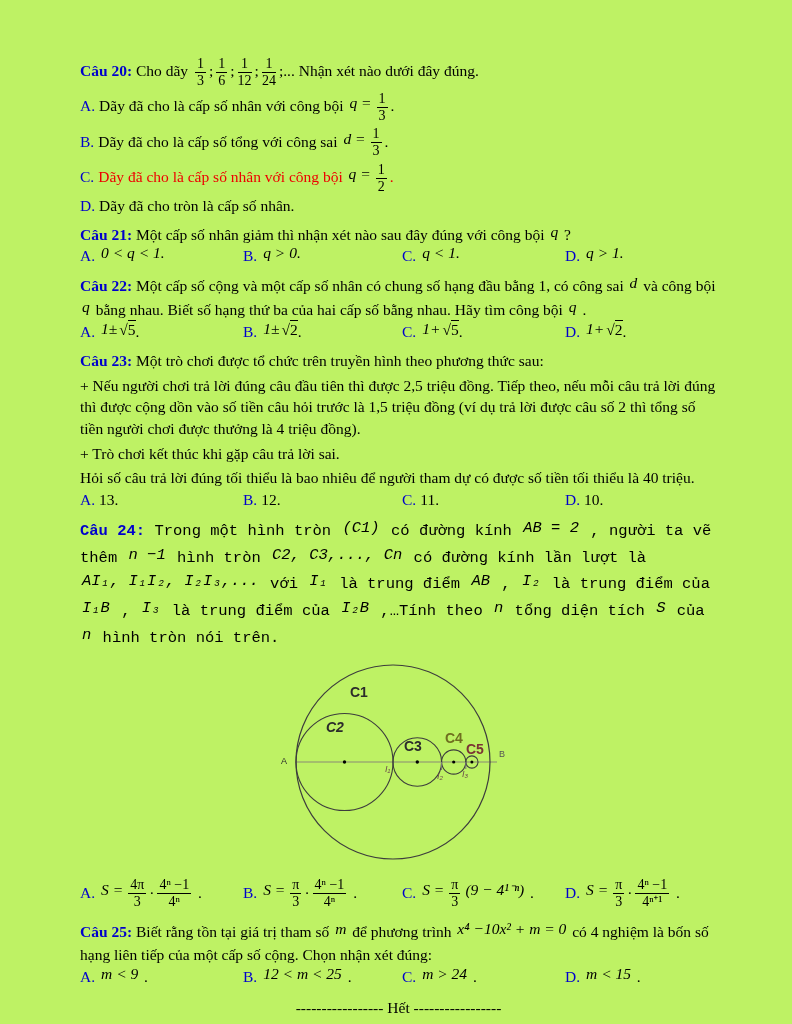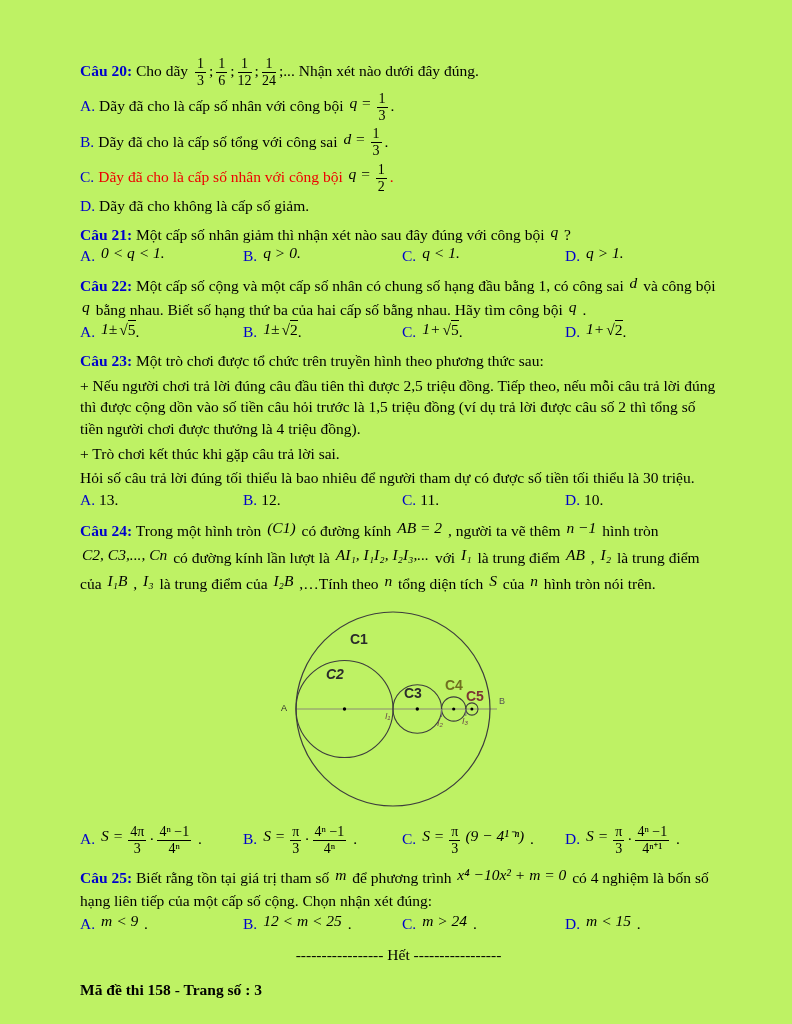--- a/index.html
+++ b/index.html
@@ -26,21 +26,21 @@
   .sqrt .sqrt-sign { font-style:normal; }
   .sqrt .sqrt-rad  { border-top:1px solid #000; font-style:normal; }
 
   .opt-letter { color:#0000cc; padding-right:4px; }
   .option { white-space:nowrap; }
   .opt-stack .option { white-space:normal; margin:2px 0; }
   .opt-row { display:grid; grid-template-columns:163px 159px 163px 1fr; align-items:center; margin:2px 0; }
 
   .q-block { margin-bottom:9px; }
   .para { margin:3px 0; line-height:1.4; }
-  .rich  { line-height:1.72; }
+  .rich  { line-height:1.72;font-family:Liberation Mono, monospace; }
   .rich15{ line-height:1.5; }
 
   
   .figure { position:relative; width:242px; height:212px; margin:8px 0 6px 198px; }
   .fig-label {
     position:absolute; font-family:"Liberation Sans", sans-serif;
     font-weight:bold; font-size:14px; color:#2b2b2b; line-height:1;
   }
   .fig-label.small { font-size:9px; font-weight:normal; }
   .fig-c4 { color:#6f6f1f; }
@@ -56,21 +56,21 @@
 
 <div class="page">
   <div class="content">
 
     <div class="q-block">
       <p class="q-title"><span class="q-label">Câu 20:</span> <span class="q-text"><span class="seg-t">Cho dãy </span><span class="frac"><span class="num">1</span><span class="den">3</span></span><span class="seg-t">;</span><span class="frac"><span class="num">1</span><span class="den">6</span></span><span class="seg-t">;</span><span class="frac"><span class="num">1</span><span class="den">12</span></span><span class="seg-t">;</span><span class="frac"><span class="num">1</span><span class="den">24</span></span><span class="seg-t">;...  Nhận xét nào dưới đây đúng.</span></span></p>
       <div class="opt-stack">
         <div class="option"><span class="opt-letter">A.</span><span class="opt-body"><span class="seg-t">Dãy đã cho là cấp số nhân với công bội </span><span class="seg-m">q =</span><span class="frac"><span class="num">1</span><span class="den">3</span></span><span class="seg-t">.</span></span></div>
         <div class="option"><span class="opt-letter">B.</span><span class="opt-body"><span class="seg-t">Dãy đã cho là cấp số tổng với công sai </span><span class="seg-m">d =</span><span class="frac"><span class="num">1</span><span class="den">3</span></span><span class="seg-t">.</span></span></div>
         <div class="option"><span class="opt-letter">C.</span><span class="opt-body red-correct"><span class="seg-t">Dãy đã cho là cấp số nhân với công bội </span><span class="seg-m">q =</span><span class="frac"><span class="num">1</span><span class="den">2</span></span><span class="seg-t">.</span></span></div>
-        <div class="option"><span class="opt-letter">D.</span><span class="opt-body"><span class="seg-t">Dãy đã cho không là cấp số giảm.</span></span></div>
+        <div class="option"><span class="opt-letter">D.</span><span class="opt-body"><span class="seg-t">Dãy đã cho tròn là cấp số nhân.</span></span></div>
       </div>
     </div>
 
     <div class="q-block">
       <p class="q-title"><span class="q-label">Câu 21:</span> <span class="q-text"><span class="seg-t">Một cấp số nhân giảm thì nhận xét nào sau đây đúng với công bội </span><span class="seg-m">q</span><span class="seg-t"> ?</span></span></p>
       <div class="opt-row">
         <div class="option"><span class="opt-letter">A.</span><span><span class="seg-m">0 &lt; q &lt; 1.</span></span></div>
         <div class="option"><span class="opt-letter">B.</span><span><span class="seg-m">q &gt; 0.</span></span></div>
         <div class="option"><span class="opt-letter">C.</span><span><span class="seg-m">q &lt; 1.</span></span></div>
         <div class="option"><span class="opt-letter">D.</span><span><span class="seg-m">q &gt; 1.</span></span></div>
@@ -84,21 +84,21 @@
         <div class="option"><span class="opt-letter">B.</span><span><span class="seg-m">1±</span><span class="sqrt"><span class="sqrt-sign">√</span><span class="sqrt-rad">2</span></span><span class="seg-t">.</span></span></div>
         <div class="option"><span class="opt-letter">C.</span><span><span class="seg-m">1+</span><span class="sqrt"><span class="sqrt-sign">√</span><span class="sqrt-rad">5</span></span><span class="seg-t">.</span></span></div>
         <div class="option"><span class="opt-letter">D.</span><span><span class="seg-m">1+</span><span class="sqrt"><span class="sqrt-sign">√</span><span class="sqrt-rad">2</span></span><span class="seg-t">.</span></span></div>
       </div>
     </div>
 
     <div class="q-block">
       <p class="q-title"><span class="q-label">Câu 23:</span> <span class="q-text">Một trò chơi được tổ chức trên truyền hình theo phương thức sau:</span></p>
       <p class="para">+ Nếu người chơi trả lời đúng câu đầu tiên thì được 2,5 triệu đồng. Tiếp theo, nếu mỗi câu trả lời đúng thì được cộng dồn vào số tiền câu hỏi trước là 1,5 triệu đồng (ví dụ trả lời được câu số 2 thì tổng số tiền người chơi được thưởng là 4 triệu đồng).</p>
       <p class="para">+ Trò chơi kết thúc khi gặp câu trả lời sai.</p>
-      <p class="para" style="margin-bottom:0;">Hỏi số câu trả lời đúng tối thiểu là bao nhiêu để người tham dự có được số tiền tối thiểu là 30 triệu.</p>
+      <p class="para" style="margin-bottom:0;">Hỏi số câu trả lời đúng tối thiểu là bao nhiêu để người tham dự có được số tiền tối thiểu là 40 triệu.</p>
       <div class="opt-row">
         <div class="option"><span class="opt-letter">A.</span><span><span class="seg-t">13.</span></span></div>
         <div class="option"><span class="opt-letter">B.</span><span><span class="seg-t">12.</span></span></div>
         <div class="option"><span class="opt-letter">C.</span><span><span class="seg-t">11.</span></span></div>
         <div class="option"><span class="opt-letter">D.</span><span><span class="seg-t">10.</span></span></div>
       </div>
     </div>
 
     <div class="q-block">
       <p class="q-title rich"><span class="q-label">Câu 24:</span> <span class="q-text"><span class="seg-t">Trong một hình tròn </span><span class="seg-m">(C1)</span><span class="seg-t"> có đường kính </span><span class="seg-m">AB = 2</span><span class="seg-t"> , người ta vẽ thêm </span><span class="seg-m">n −1</span><span class="seg-t"> hình tròn </span><span class="seg-m">C2, C3,..., Cn</span><span class="seg-t"> có đường kính lần lượt là </span><span class="seg-m">AI₁, I₁I₂, I₂I₃,...</span><span class="seg-t"> với </span><span class="seg-m">I₁</span><span class="seg-t"> là trung điểm </span><span class="seg-m">AB</span><span class="seg-t"> , </span><span class="seg-m">I₂</span><span class="seg-t"> là trung điểm của </span><span class="seg-m">I₁B</span><span class="seg-t"> , </span><span class="seg-m">I₃</span><span class="seg-t"> là trung điểm của </span><span class="seg-m">I₂B</span><span class="seg-t"> ,…Tính theo </span><span class="seg-m">n</span><span class="seg-t"> tổng diện tích </span><span class="seg-m">S</span><span class="seg-t"> của </span><span class="seg-m">n</span><span class="seg-t"> hình tròn nói trên.</span></span></p>

